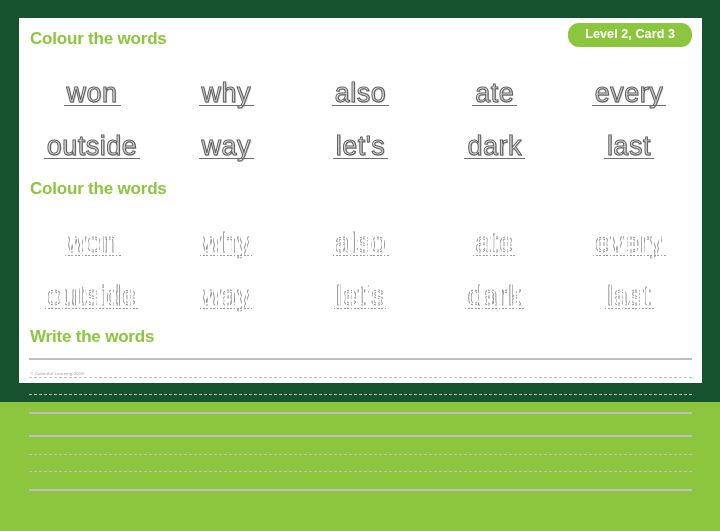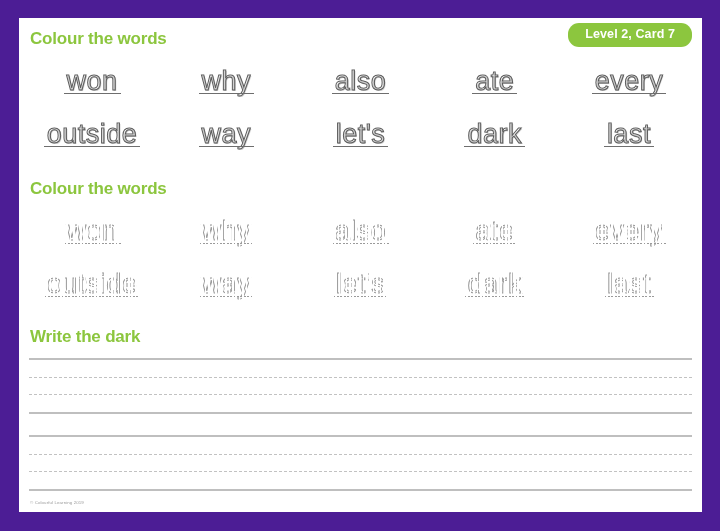--- a/index.html
+++ b/index.html
@@ -12,22 +12,22 @@
     height: 531px;
     overflow: hidden;
     font-family: "Liberation Sans", sans-serif;
     background: #8cc63e;
   }
 
   
   .page {
     position: relative;
     width: 720px;
-    height: 531px;
-    background: #4c1d95;
+    height: 402px;
+    background: #14532d;
     box-sizing: border-box;
     padding: 18px 18px 19px 19px;
   }
   .card {
     position: relative;
     width: 100%;
     height: 100%;
     background: #ffffff;
     box-sizing: border-box;
   }
@@ -68,21 +68,21 @@
     right: 6px;
     display: grid;
     grid-template-columns: repeat(5, 1fr);
     row-gap: 0px;
   }
   .grid-colour { top: 48px; }
   .grid-trace  { top: 198px; }
 
   .word-cell {
     display: flex;
-    align-items: flex-start;
+    align-items: center;
     justify-content: center;
     height: 53px;
   }
 
   .word {
     position: relative;
     font-family: "Liberation Sans", sans-serif;
     font-size: 27px;
     font-weight: normal;
     line-height: 30px;
@@ -170,21 +170,21 @@
   }
 </style>
 </head>
 <body>
 
 <div class="page">
   <div class="card">
 
     <h2 class="section-heading heading-colour">Colour the words</h2>
 
-    <div class="badge">Level 2, Card 7</div>
+    <div class="badge">Level 2, Card 3</div>
 
     <div class="word-grid grid-colour">
       <div class="word-cell">
         <span class="word word-outline">
           <span>won</span>
           <span class="word-rule"></span>
         </span>
       </div>
       <div class="word-cell">
         <span class="word word-outline">
@@ -312,21 +312,21 @@
       </div>
       <div class="word-cell">
         <span class="word word-dotted">
           <span>last</span>
           <span class="word-rule"></span>
           <span class="mask"></span>
         </span>
       </div>
     </div>
 
-    <h2 class="section-heading heading-write">Write the dark</h2>
+    <h2 class="section-heading heading-write">Write the words</h2>
 
     <div class="write-area">
 
       <div class="write-band">
         <hr class="rule rule-solid">
         <div class="sp-17"></div>
         <hr class="rule rule-dashed">
         <div class="sp-16"></div>
         <hr class="rule rule-dashed">
         <div class="sp-17"></div>

